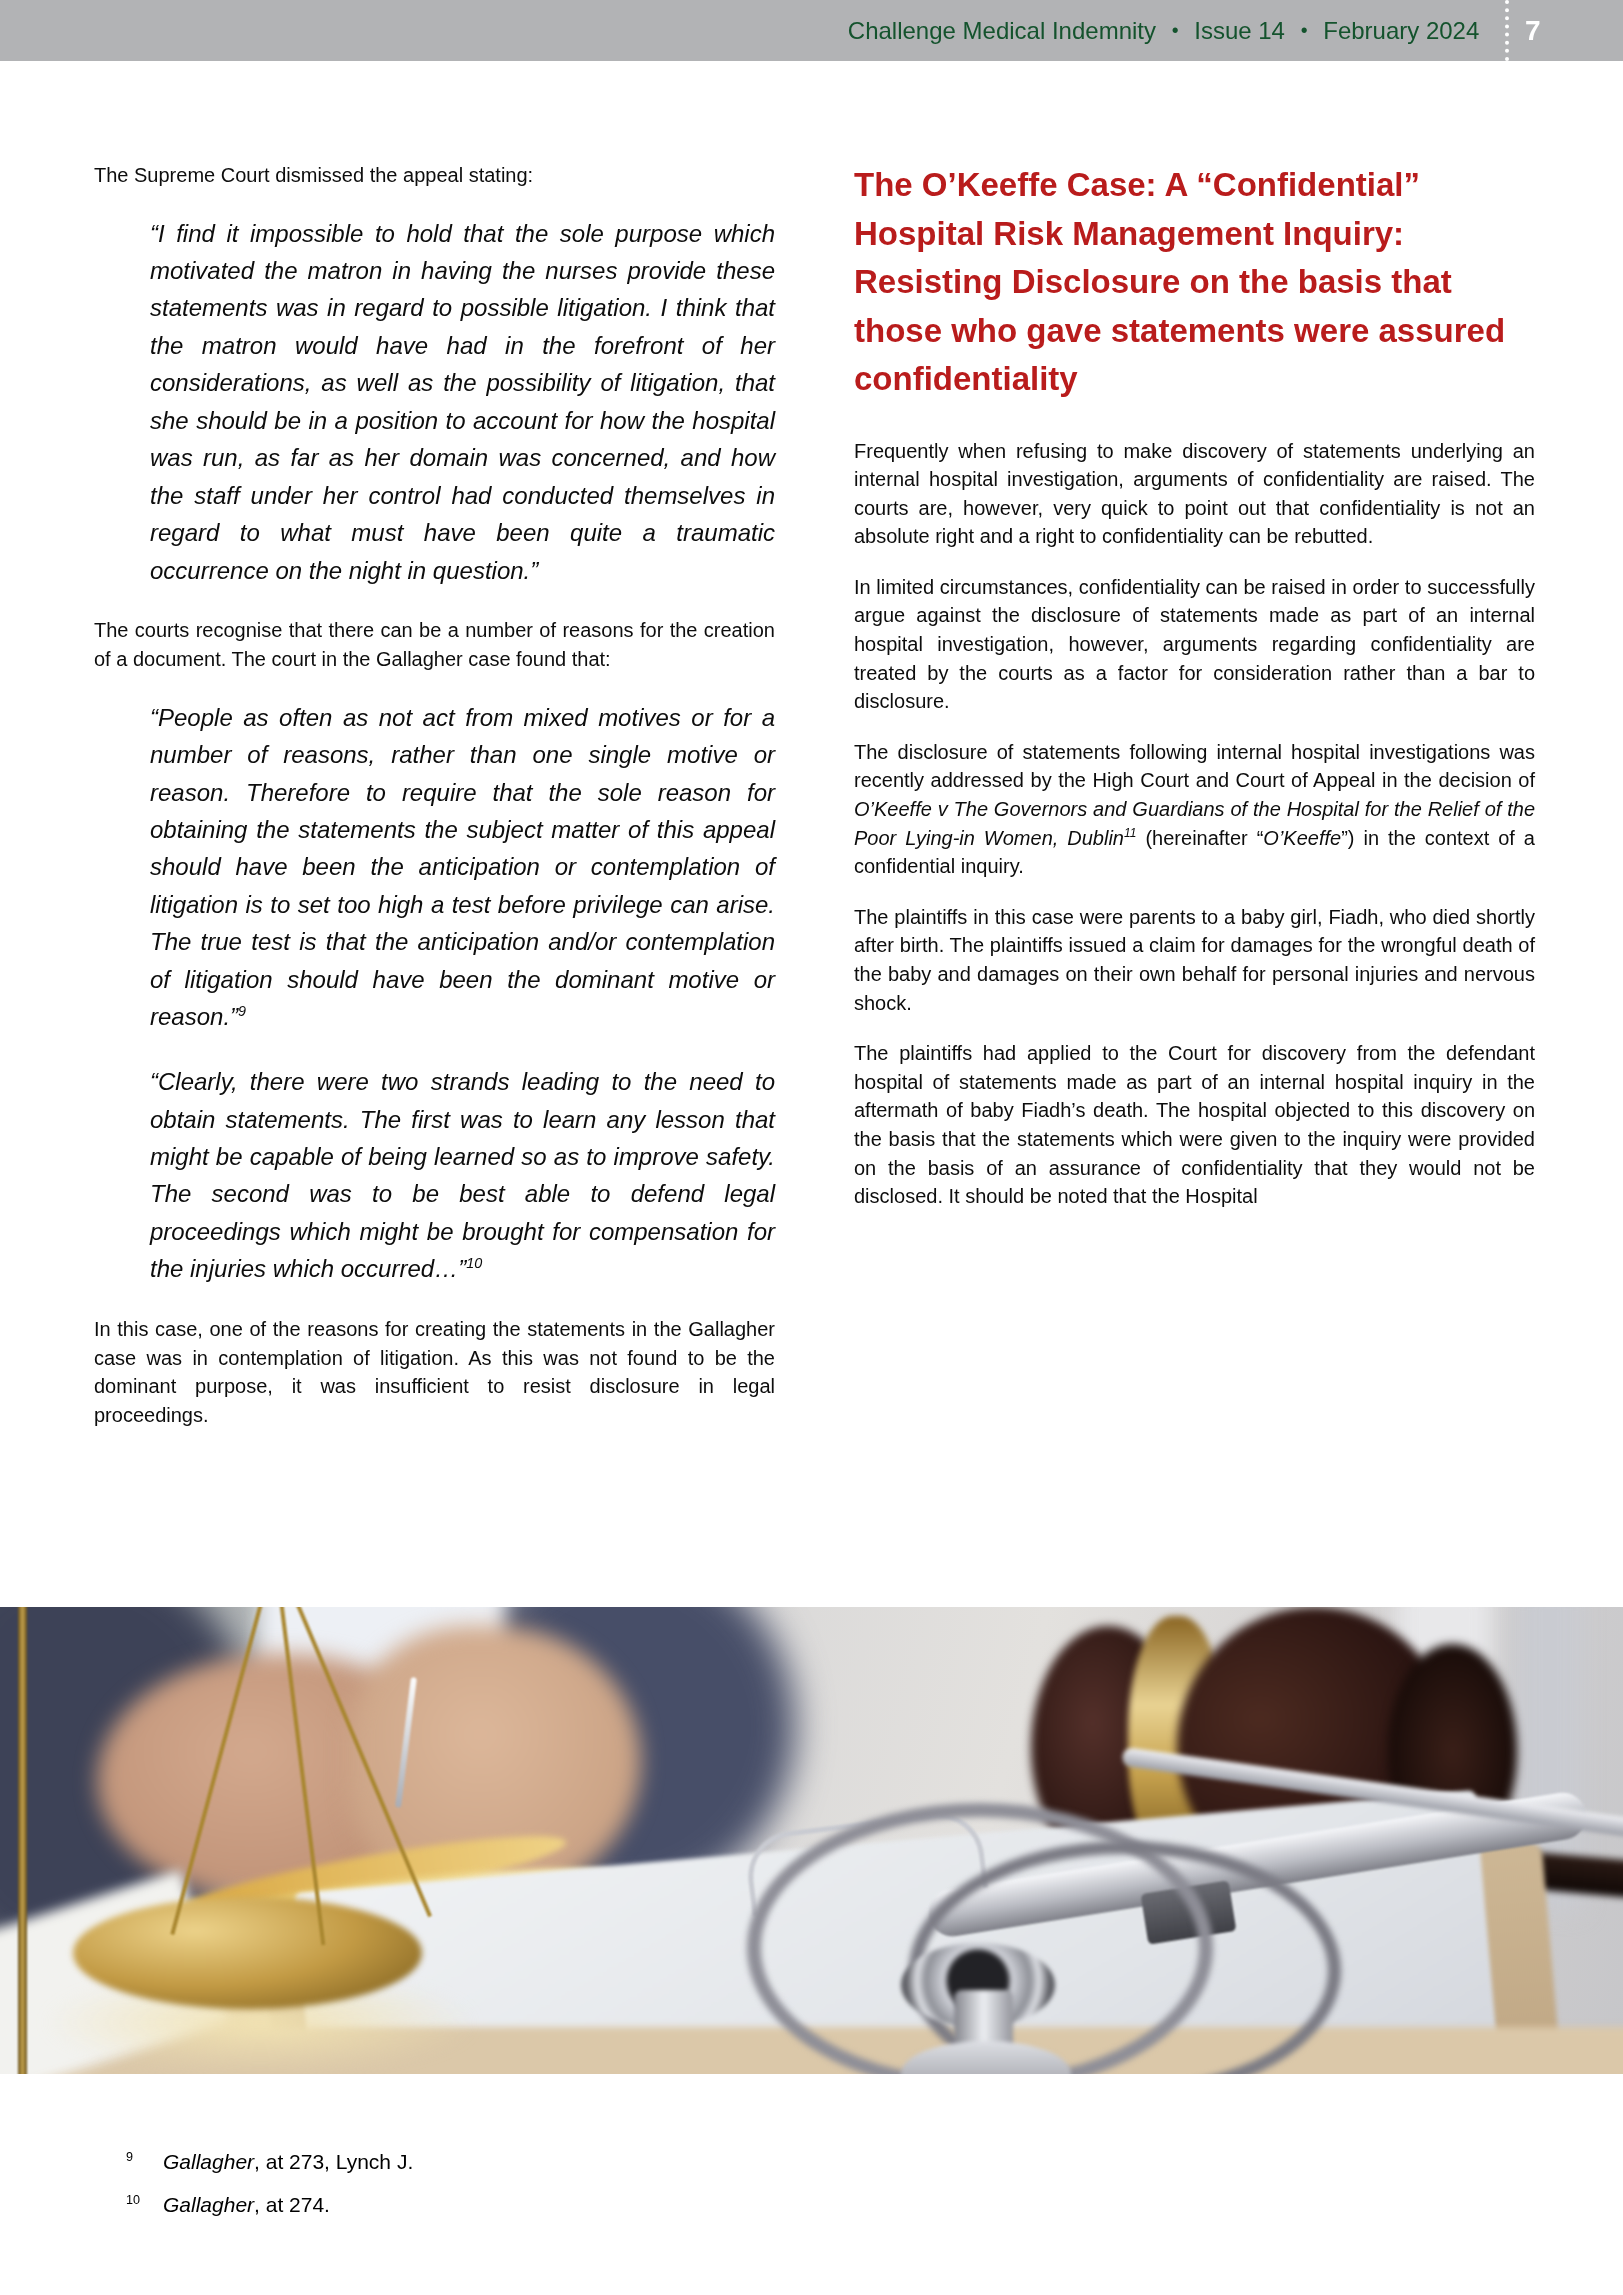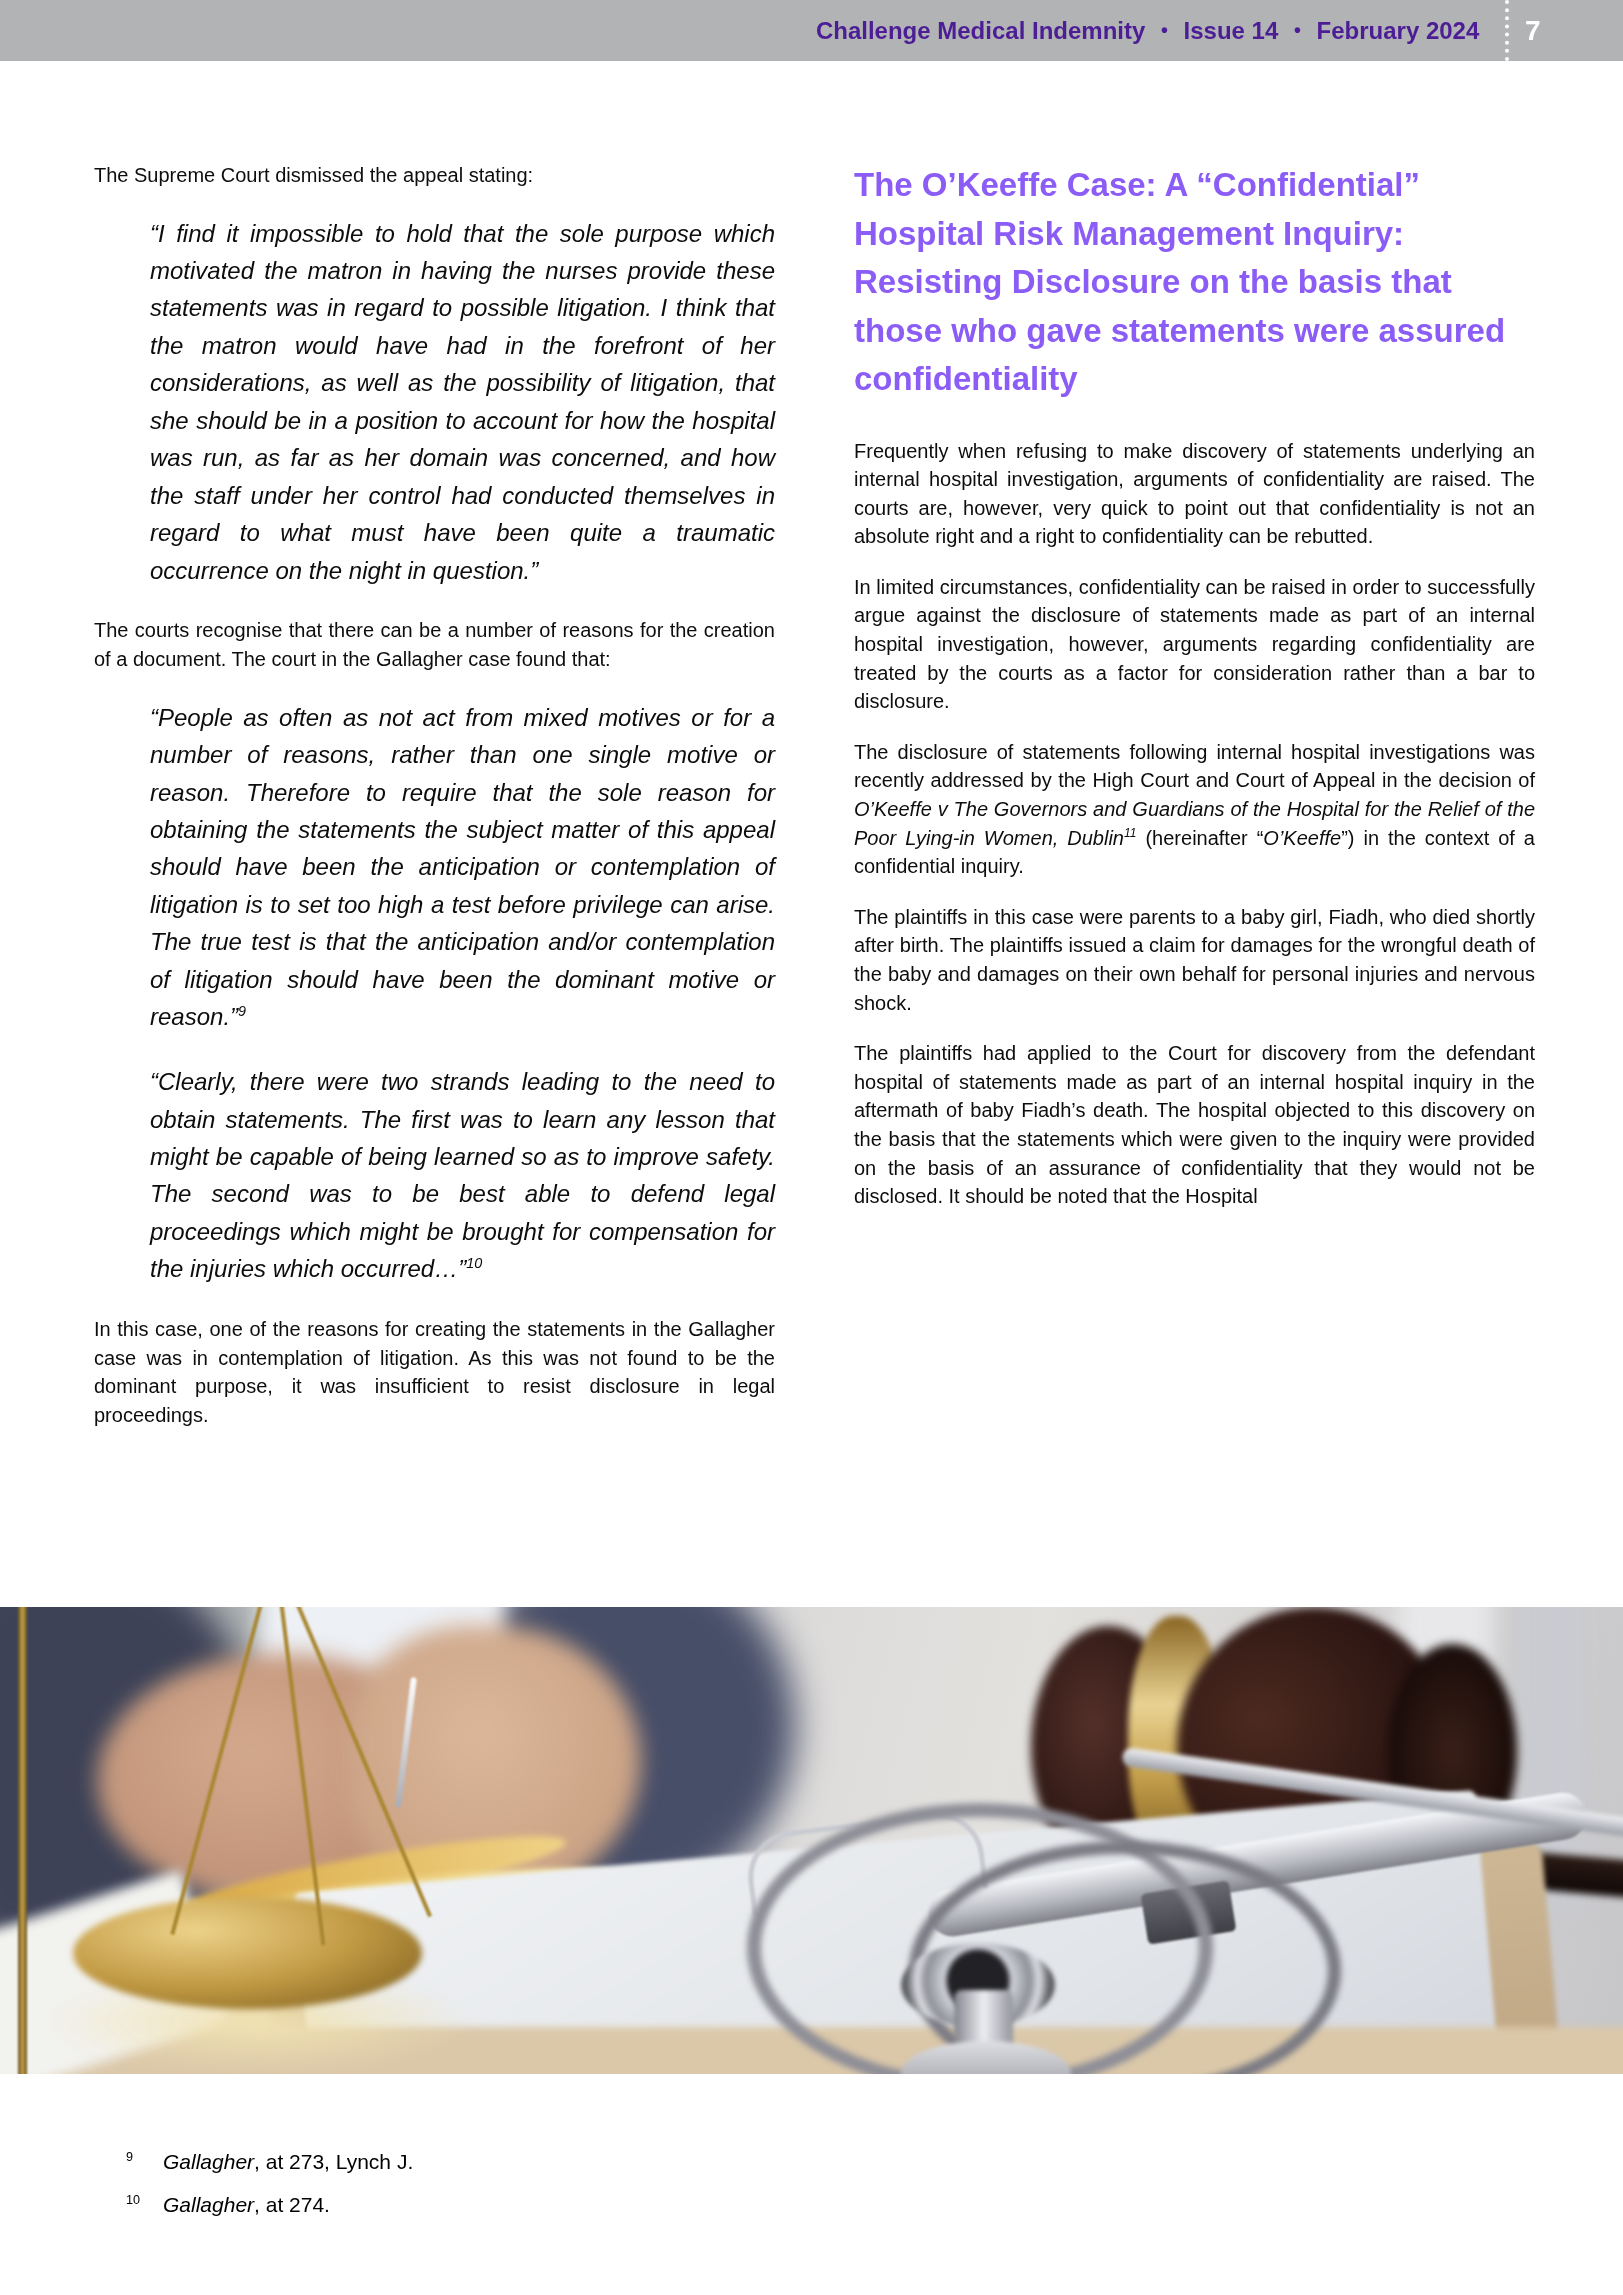--- a/index.html
+++ b/index.html
@@ -2,38 +2,38 @@
 <html style="font-size:10.5px"><head>
 <meta charset="utf-8">
 <style>
   html,body { margin:0; padding:0; background:#ffffff; }
   .page { position:relative; width:1623px; height:2295px; background:#ffffff;
           font-family:"Liberation Sans", sans-serif; color:#0d0d0d; overflow:hidden; }
 
   
   .topbar { position:absolute; top:0; left:0; width:1623px; height:61px;
             background:#b2b3b5; display:flex; align-items:center; }
-  .topbar-text { margin-left:auto; font-weight:bold; color:#4c1d95; font-size:24px; white-space:nowrap; }
+  .topbar-text { margin-left:auto; font-weight:normal; color:#14532d; font-size:24px; white-space:nowrap; }
   .bullet { display:inline-block; margin:0 15.7px; font-size:19.6px; transform:translateY(-2px); }
   .topbar-divider { width:0; height:61px; border-left:4.6px dotted #ffffff; margin-left:26px; }
   .topbar-page { color:#ffffff; font-weight:bold; font-size:28px; margin-left:15.7px; width:98px; }
 
   
   .article-title { position:absolute; top:86px; left:94px; width:1447px; margin:0;
                    font-size:24px; font-weight:bold; color:#000; line-height:1.3; }
   .t-cont { font-weight:normal; margin-left:7.9px; }
 
   
   .columns { position:absolute; top:161px; left:94px; width:1441px; display:flex; gap:79px; }
   .col { width:681px; }
   .col p { font-size:20px; line-height:1.43; text-align:justify; margin:0 0 22px 0; }
   .col blockquote { margin:25px 0 27.5px 56px; font-style:italic; font-size:24px;
                     line-height:1.56; text-align:justify; }
   sup { font-size:60%; line-height:0; vertical-align:super; }
-  .red-heading { color:#8b5cf6; font-size:33px; line-height:1.47; font-weight:bold;
+  .red-heading { color:#b91c1c; font-size:33px; line-height:1.47; font-weight:bold;
                  margin:0 0 33px 0; }
 
   
   .footnotes { position:absolute; top:2148px; left:94px; width:1440px; font-size:21px; color:#000;margin-left:32px; }
   .fn { margin-bottom:14.4px; line-height:1.35; }
   .fn-ref { display:inline-block; width:37px; font-size:60%; vertical-align:super; }
 
   
   .photo { position:absolute; top:1607px; left:0; width:1623px; height:467px; margin:0;
            overflow:hidden;

